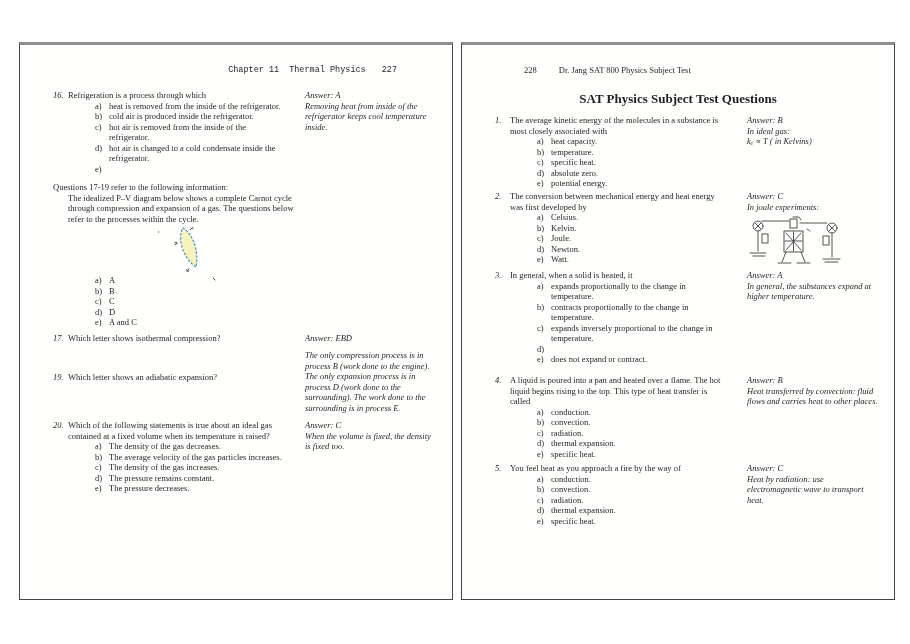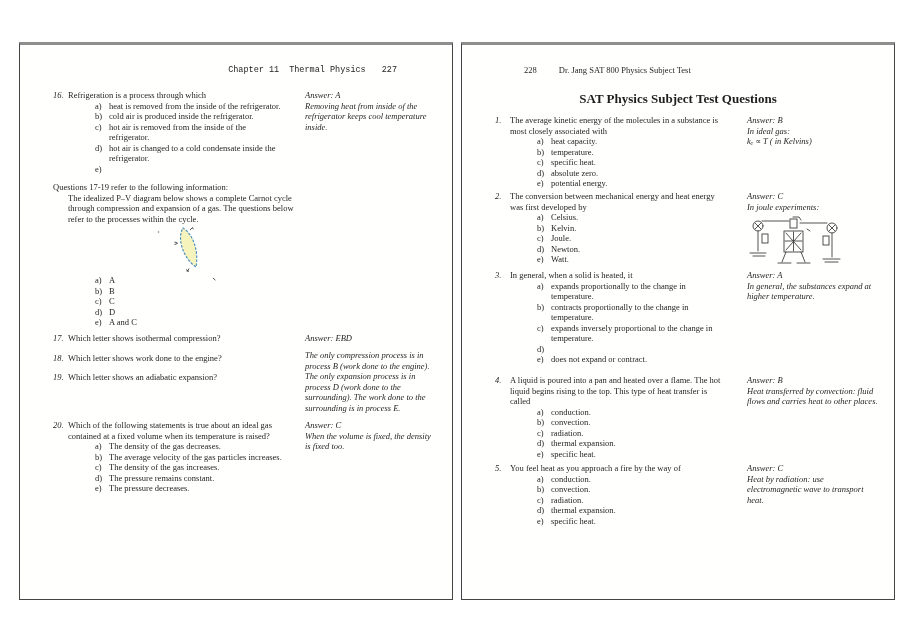--- a/index.html
+++ b/index.html
@@ -140,26 +140,20 @@
   <div class="q" style="top:288px">
     <span class="qnum">17.</span>
     <div class="qbody">
         <div class="qtext">Which letter shows isothermal compression?</div>
       </div>
   </div>
   <div class="ans" style="top:288px">
     <div class="ans-label">Answer: EBD</div>
   </div>
 
-  <div class="q" style="top:308px">
-    <span class="qnum">18.</span>
-    <div class="qbody">
-        <div class="qtext">Which letter shows work done to the engine?</div>
-      </div>
-  </div>
   <div class="ans" style="top:305px">
     <div>The only compression process is in process B (work done to the engine). The only expansion process is in process D (work done to the surrounding). The work done to the surrounding is in process E.</div>
   </div>
 
   <div class="q" style="top:327px">
     <span class="qnum">19.</span>
     <div class="qbody">
         <div class="qtext">Which letter shows an adiabatic expansion?</div>
       </div>
   </div>

